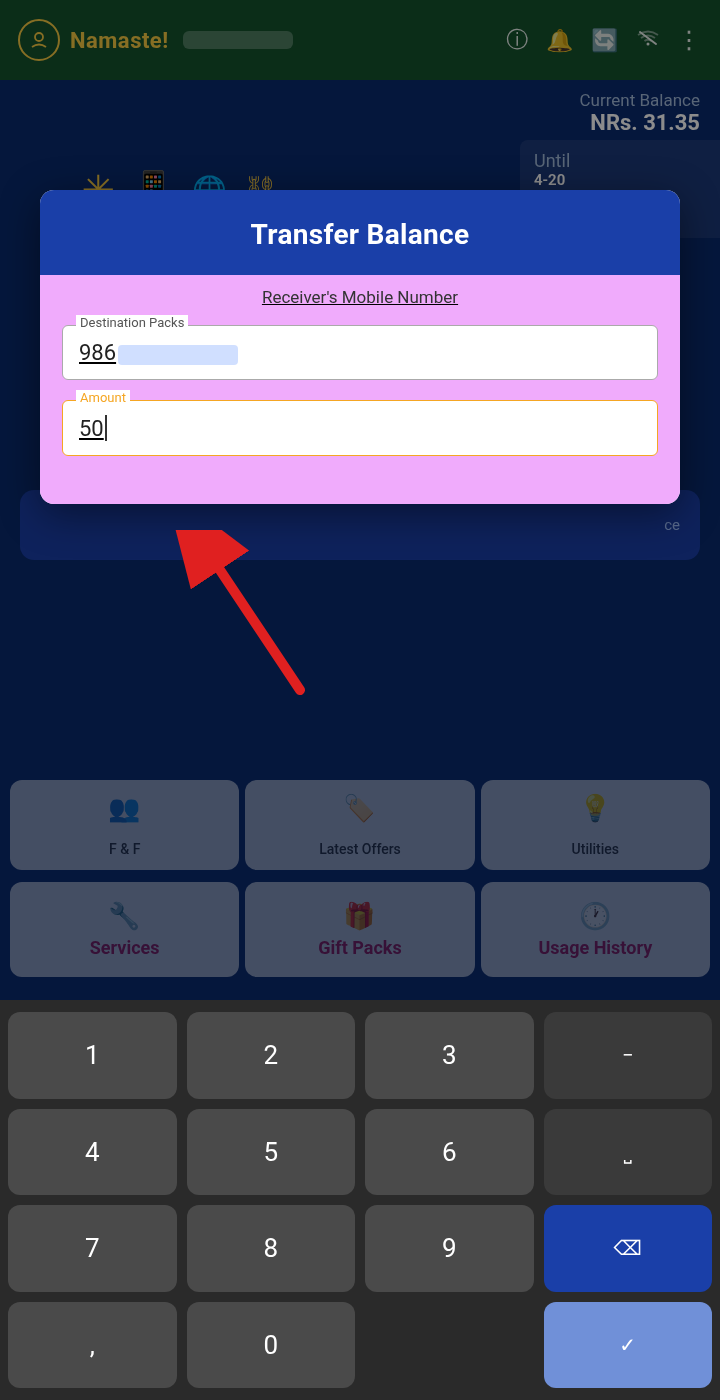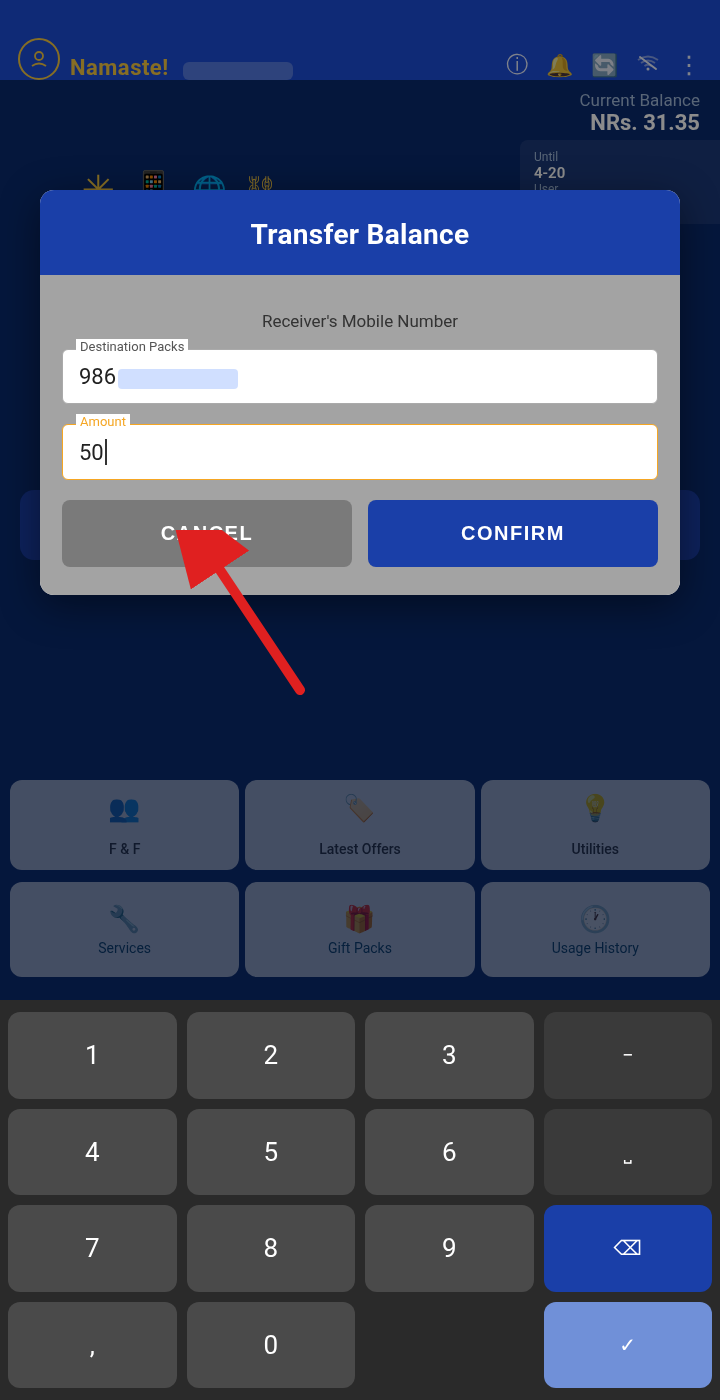--- a/index.html
+++ b/index.html
@@ -9,23 +9,23 @@
       overflow: hidden;
       font-family: 'Roboto', Arial, sans-serif;
       background: #0a2a6e;
       position: relative;
     }
 
     
     .header {
       width: 100%;
       height: 80px;
-      background: #1d4ed8;
-      display: flex;
-      align-items: flex-end;
+      background: #14532d;
+      display: flex;
+      align-items: center;
       padding: 0 18px;
       gap: 10px;
       position: relative;
       z-index: 1;
     }
     .header-namaste {
       color: #f5c842;
       font-size: 22px;
       font-weight: 700;
       letter-spacing: 0.5px;
@@ -95,21 +95,21 @@
       top: 140px;
       right: 0;
       width: 200px;
       background: rgba(255,255,255,0.08);
       border-radius: 8px 0 0 8px;
       padding: 10px 14px;
       z-index: 2;
     }
     .info-panel-text {
       color: #a0b8d8;
-      font-size: 12px;
+      font-size: 18px;
     }
     .info-panel-val {
       color: #fff;
       font-size: 15px;
       font-weight: 600;
     }
 
     
     .blue-btn-area {
       position: absolute;
@@ -174,23 +174,23 @@
       align-items: center;
       justify-content: center;
       gap: 6px;
       opacity: 0.5;
     }
     .grid-item2-icon {
       font-size: 26px;
       color: #1a3fa8;
     }
     .grid-item2-label {
-      font-size: 14px;
-      color: #0c4a6e;
-      font-weight: 400;
+      font-size: 18px;
+      color: #be185d;
+      font-weight: 700;
     }
 
     
     .overlay {
       position: absolute;
       top: 0; left: 0; right: 0; bottom: 0;
       background: rgba(0,0,0,0.45);
       z-index: 10;
     }
 
@@ -211,22 +211,23 @@
       padding: 28px 20px 24px;
       text-align: center;
     }
     .modal-title {
       color: #fff;
       font-size: 28px;
       font-weight: 700;
       letter-spacing: 0.3px;
     }
     .modal-body {
-      background: #a3a3a3;
-      padding: 36px 22px 28px;
+      background: #f0abfc;
+      padding: 12px 22px 28px;
+      text-decoration: underline;
     }
     .receiver-label {
       text-align: center;
       font-size: 17px;
       color: #333;
       margin-bottom: 18px;
       font-weight: 400;
     }
 
     
@@ -481,24 +482,20 @@
     </div>
 
     <div class="input-group">
       <span class="input-floating-label active">Amount</span>
       <div class="text-input focused" style="display:flex;align-items:center;">
         <span style="font-size:22px;color:#222;">50</span>
         <span style="width:2px;height:26px;background:#333;display:inline-block;margin-left:1px;animation:blink 1s step-end infinite;"></span>
       </div>
     </div>
 
-    <div class="modal-buttons">
-      <button class="btn-cancel">CANCEL</button>
-      <button class="btn-confirm">CONFIRM</button>
-    </div>
   </div>
 </div>
 
 <div class="red-arrow" style="top: 530px; left: 140px; z-index:25;">
   <svg width="200" height="180" viewBox="0 0 200 180">
 
     <defs>
       <marker id="arrowhead" markerWidth="10" markerHeight="7" refX="0" refY="3.5" orient="auto">
         <polygon points="0 0, 10 3.5, 0 7" fill="#e02020"></polygon>
       </marker>

